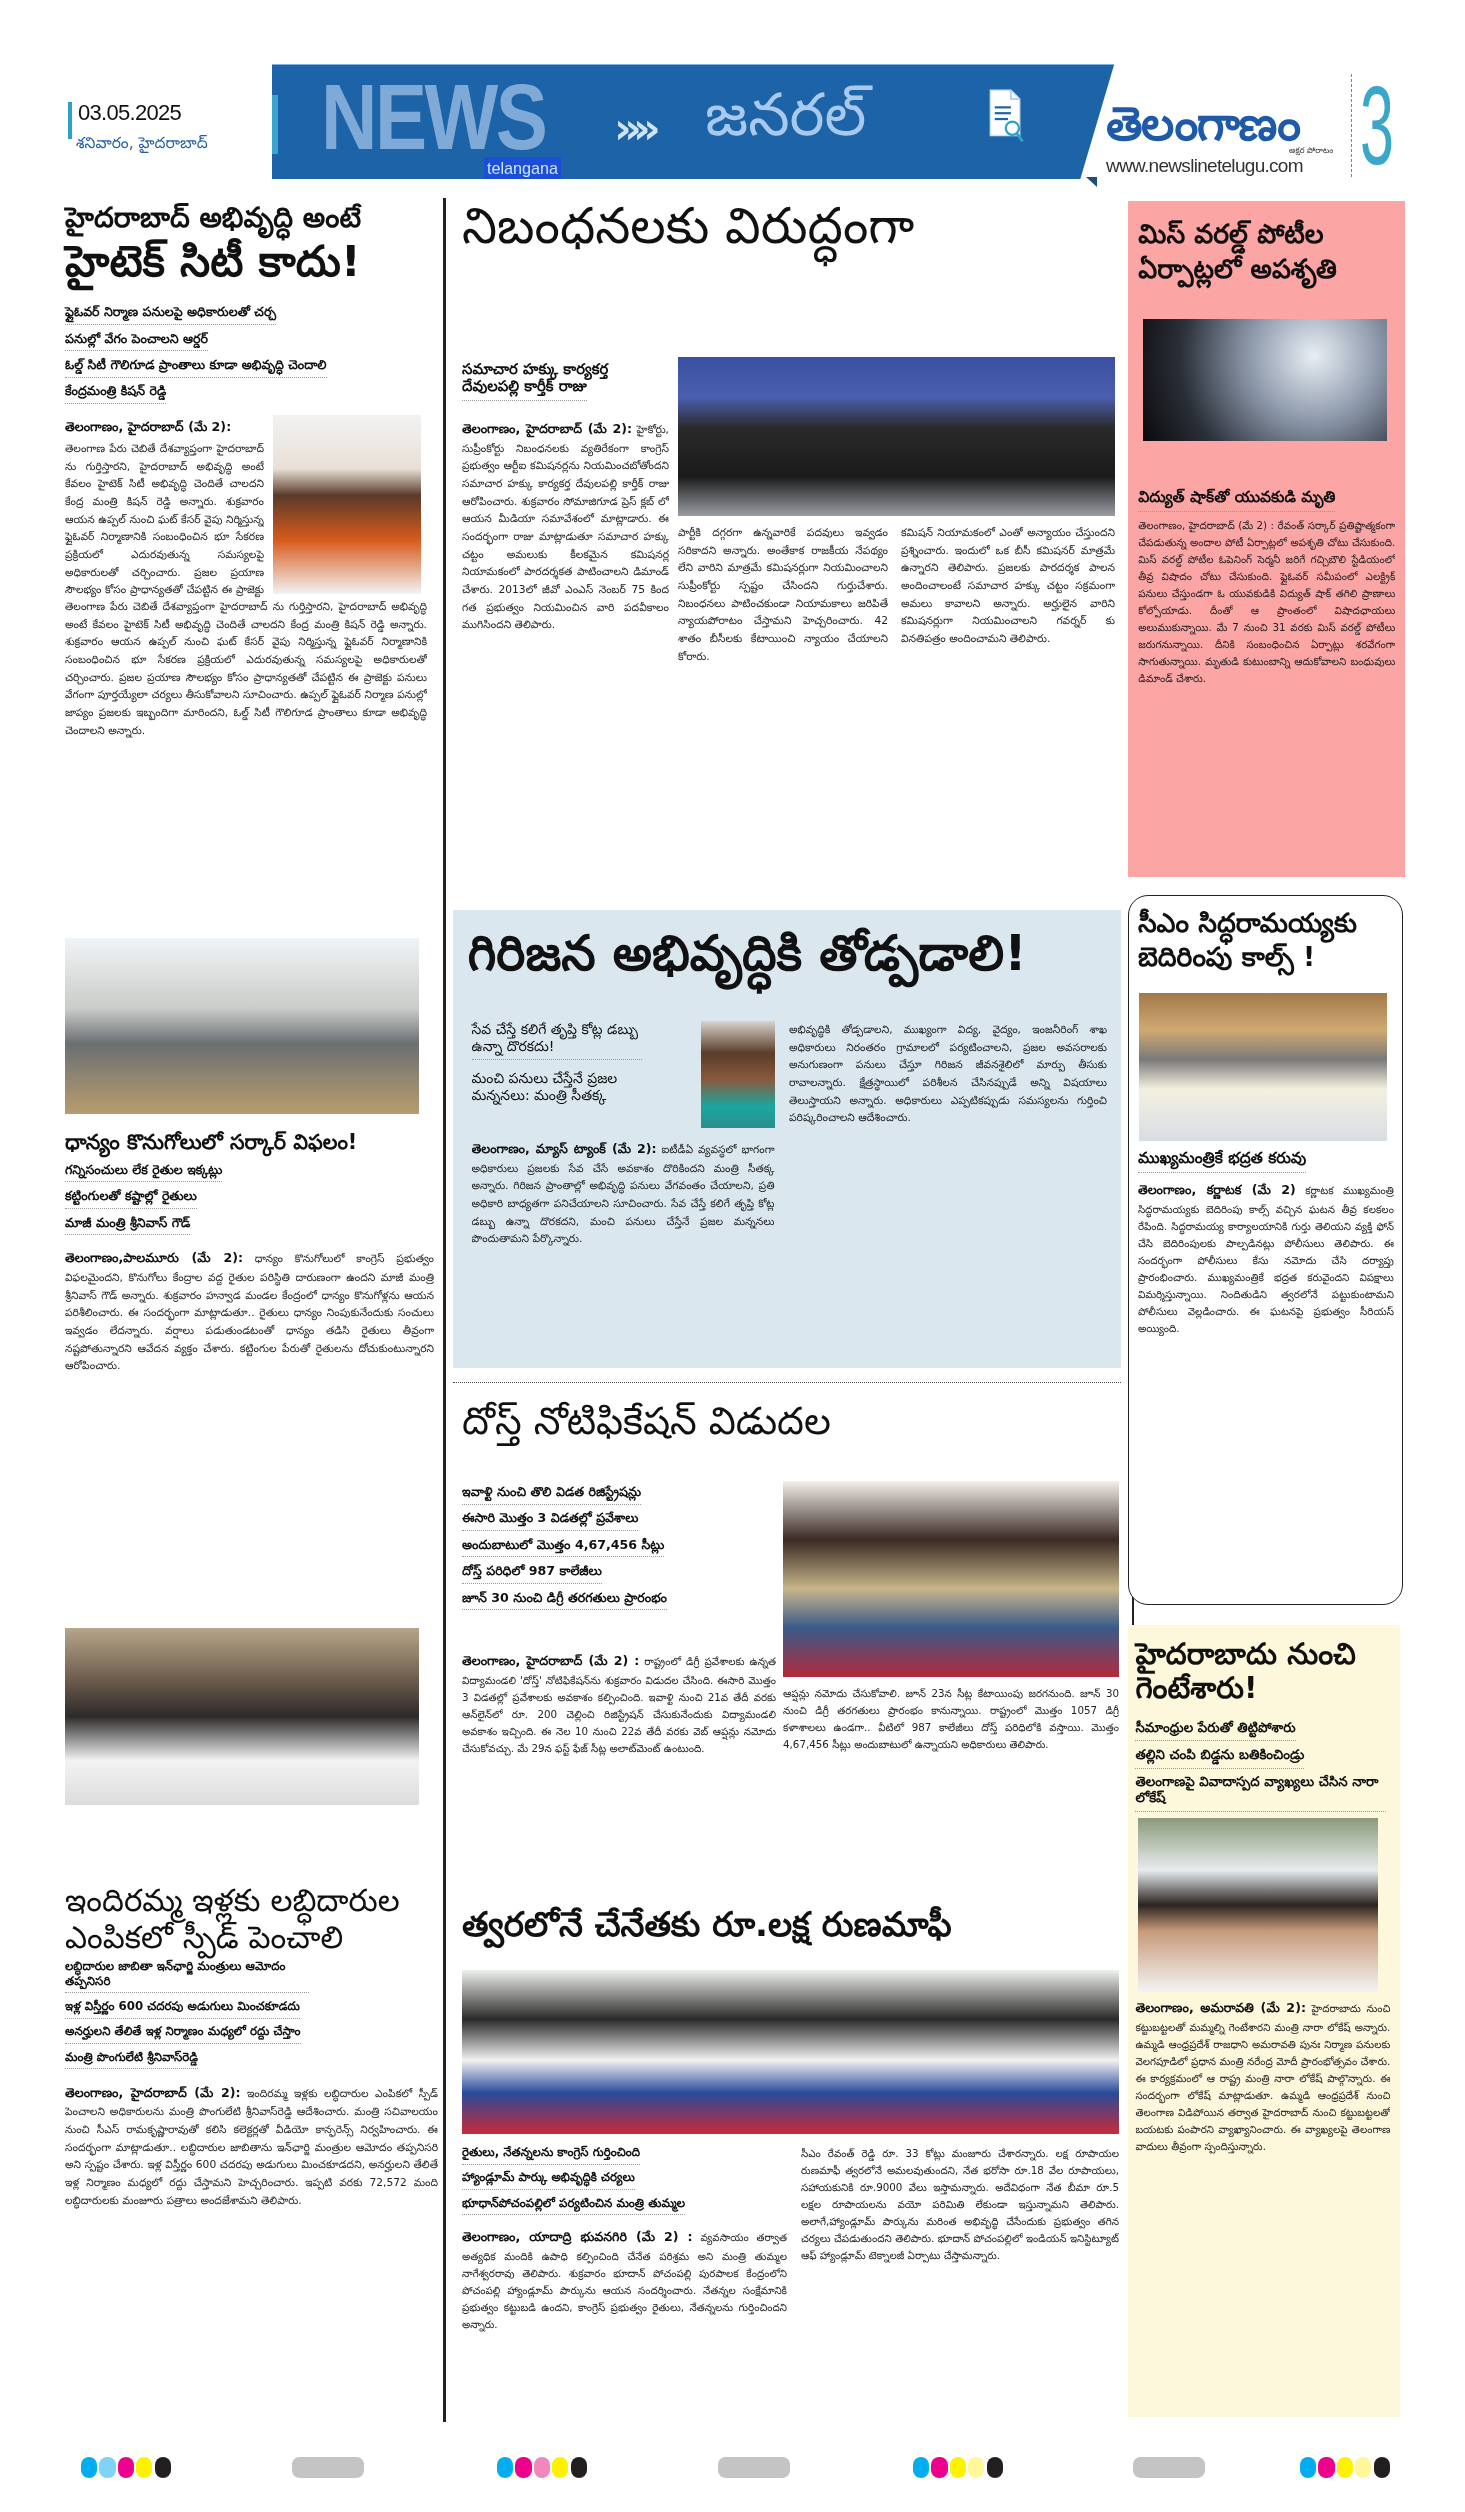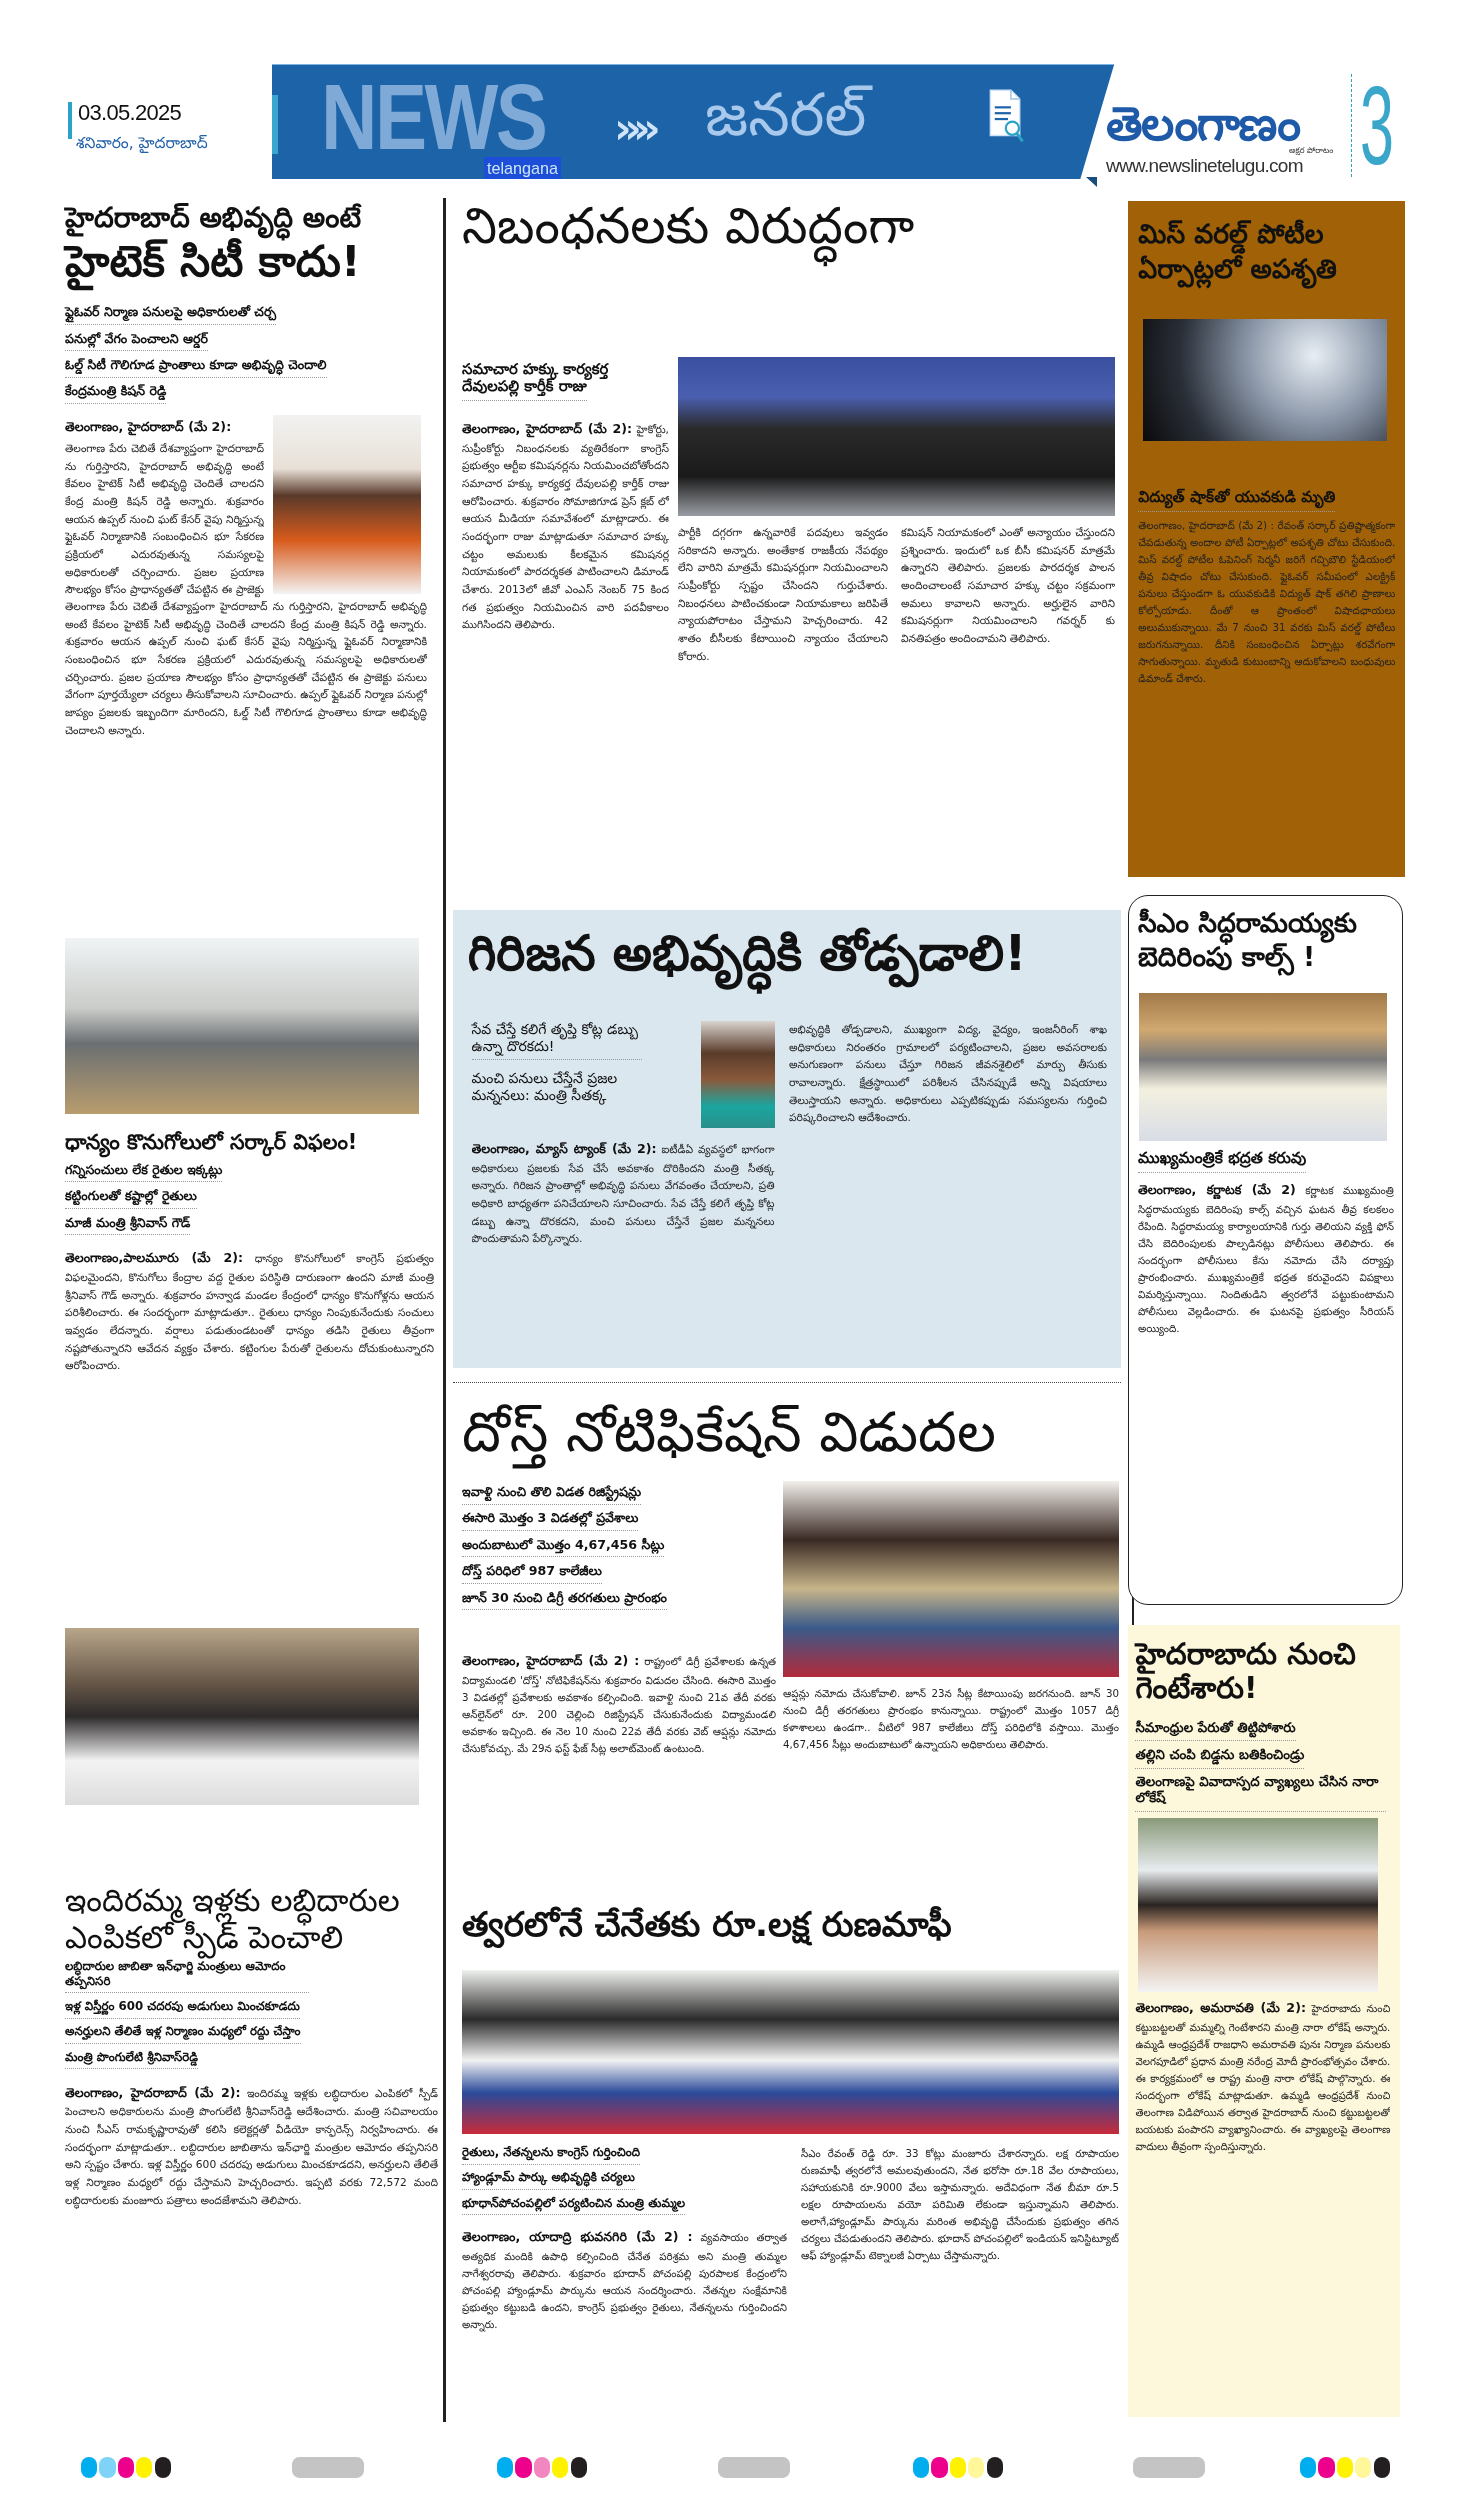--- a/index.html
+++ b/index.html
@@ -33,21 +33,21 @@
 
   
   .headline { font-family: "DejaVu Sans", sans-serif; font-weight: bold; color: #111; line-height: 1.18; }
   .headline-thin { font-family: "DejaVu Sans", sans-serif; font-weight: normal; color: #111; line-height: 1.2; }
   .red { color: #a8101a; }
   .sub { font: bold 15.5px "DejaVu Sans", sans-serif; color: #111; line-height: 1.2; padding-bottom: 4.4px; margin-bottom: 5.9px; border-bottom: 1.5px dotted #999; display: inline-block; }
   .body-text { font: 11.4px "DejaVu Sans", sans-serif; color: #222; line-height: 1.65; text-align: justify; }
   .body-text b { font-weight: bold; color: #111; font-size: 12.6px; }
   .photo { background: #8a8a8a; overflow: hidden; }
 
-  .pink-box { background: #a16207; }
+  .pink-box { background: #fca5a5; }
   .blue-box { background: #dbe7ef; }
   .yellow-box { background: #fdf8dc; }
   .bordered-box { border: 1.5px solid #222; background: #fff; }
 
   .dotted-sep { height: 0; border-top: 1.5px dotted #444; }
 
   
   .cmyk { display: flex; gap: 2.2px; }
   .cmyk span { display: block; width: 16.2px; height: 20.7px; border-radius: 8.1px; }
   .gray-pill { width: 72px; height: 20.7px; border-radius: 7.4px; background: #c4c4c4; }
@@ -155,21 +155,21 @@
   <div class="photo" style="position:absolute; left:248px; top:111px; width:74px; height:107px; background:linear-gradient(180deg,#d9d4cf 0%,#5a3c2a 30%,#8a5a3c 55%,#1aa6a0 80%,#2a8f8a 100%);"></div>
   <div class="body-text" style="position:absolute; left:18.5px; top:229px; width:303px; height:222px; overflow:hidden; font-size:10.7px;">
     <b>తెలంగాణం, మ్యాస్ ట్యాంక్ (మే 2):</b>
     <span>ఐటీడీఏ వ్యవస్థలో భాగంగా అధికారులు ప్రజలకు సేవ చేసే అవకాశం దొరికిందని మంత్రి సీతక్క అన్నారు. గిరిజన ప్రాంతాల్లో అభివృద్ధి పనులు వేగవంతం చేయాలని, ప్రతి అధికారి బాధ్యతగా పనిచేయాలని సూచించారు. సేవ చేస్తే కలిగే తృప్తి కోట్ల డబ్బు ఉన్నా దొరకదని, మంచి పనులు చేస్తేనే ప్రజల మన్ననలు పొందుతామని పేర్కొన్నారు.</span>
   </div>
   <div class="body-text" style="position:absolute; left:336px; top:111px; width:318px; height:340px; overflow:hidden; font-size:10.7px;">అభివృద్ధికి తోడ్పడాలని, ముఖ్యంగా విద్య, వైద్యం, ఇంజనీరింగ్ శాఖ అధికారులు నిరంతరం గ్రామాలలో పర్యటించాలని, ప్రజల అవసరాలకు అనుగుణంగా పనులు చేస్తూ గిరిజన జీవనశైలిలో మార్పు తీసుకు రావాలన్నారు. క్షేత్రస్థాయిలో పరిశీలన చేసినప్పుడే అన్ని విషయాలు తెలుస్తాయని అన్నారు. అధికారులు ఎప్పటికప్పుడు సమస్యలను గుర్తించి పరిష్కరించాలని ఆదేశించారు.</div>
 </div>
 
 <div class="abs dotted-sep" style="left:453px; top:1382px; width:668px;"></div>
 
-<div class="abs headline-thin" style="left:462px; top:1399px; font-size:55px; white-space:nowrap;">దోస్త్ నోటిఫికేషన్ విడుదల</div>
+<div class="abs headline-thin" style="left:462px; top:1399px; font-size:38px; white-space:nowrap;">దోస్త్ నోటిఫికేషన్ విడుదల</div>
 <div class="abs" style="left:462px; top:1484px; width:318px;">
   <div class="sub" style="font-size:12.6px;">ఇవాళ్టి నుంచి తొలి విడత రిజిస్ట్రేషన్లు</div><br>
   <div class="sub" style="font-size:12.6px;">ఈసారి మొత్తం 3 విడతల్లో ప్రవేశాలు</div><br>
   <div class="sub" style="font-size:12.6px;">అందుబాటులో మొత్తం 4,67,456 సీట్లు</div><br>
   <div class="sub" style="font-size:12.6px;">దోస్త్ పరిధిలో 987 కాలేజీలు</div><br>
   <div class="sub" style="font-size:12.6px;">జూన్ 30 నుంచి డిగ్రీ తరగతులు ప్రారంభం</div>
 </div>
 <div class="abs photo" style="left:783px; top:1481px; width:336px; height:196px; background:linear-gradient(180deg,#f4f0ec 0%,#3a2a24 30%,#c7b58a 55%,#3a5a8a 75%,#b22a3a 100%);"></div>
 <div class="abs body-text" style="left:462px; top:1651px; width:314px; height:225px; overflow:hidden; font-size:10.3px;">
   <b>తెలంగాణం, హైదరాబాద్ (మే 2) :</b>

